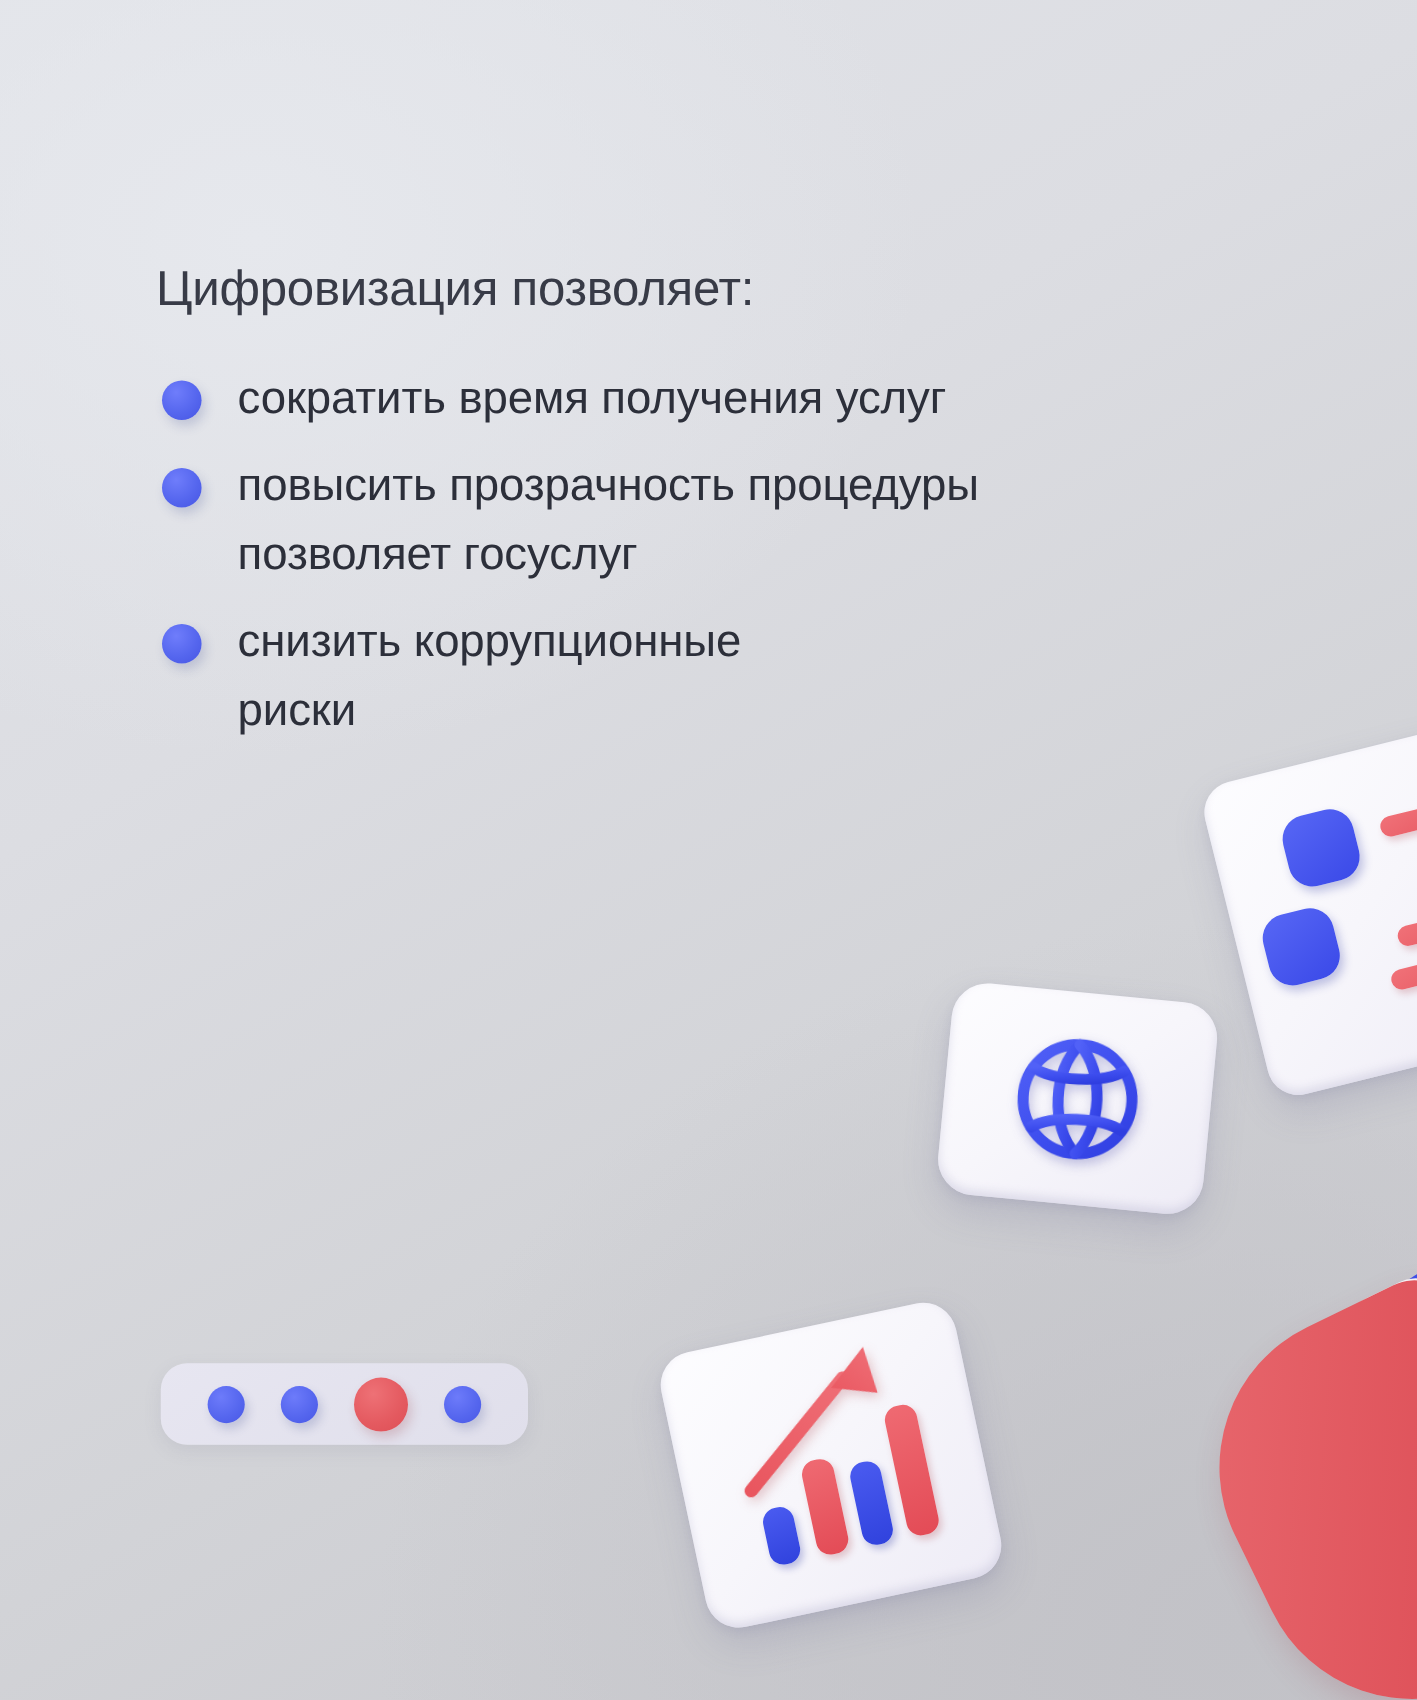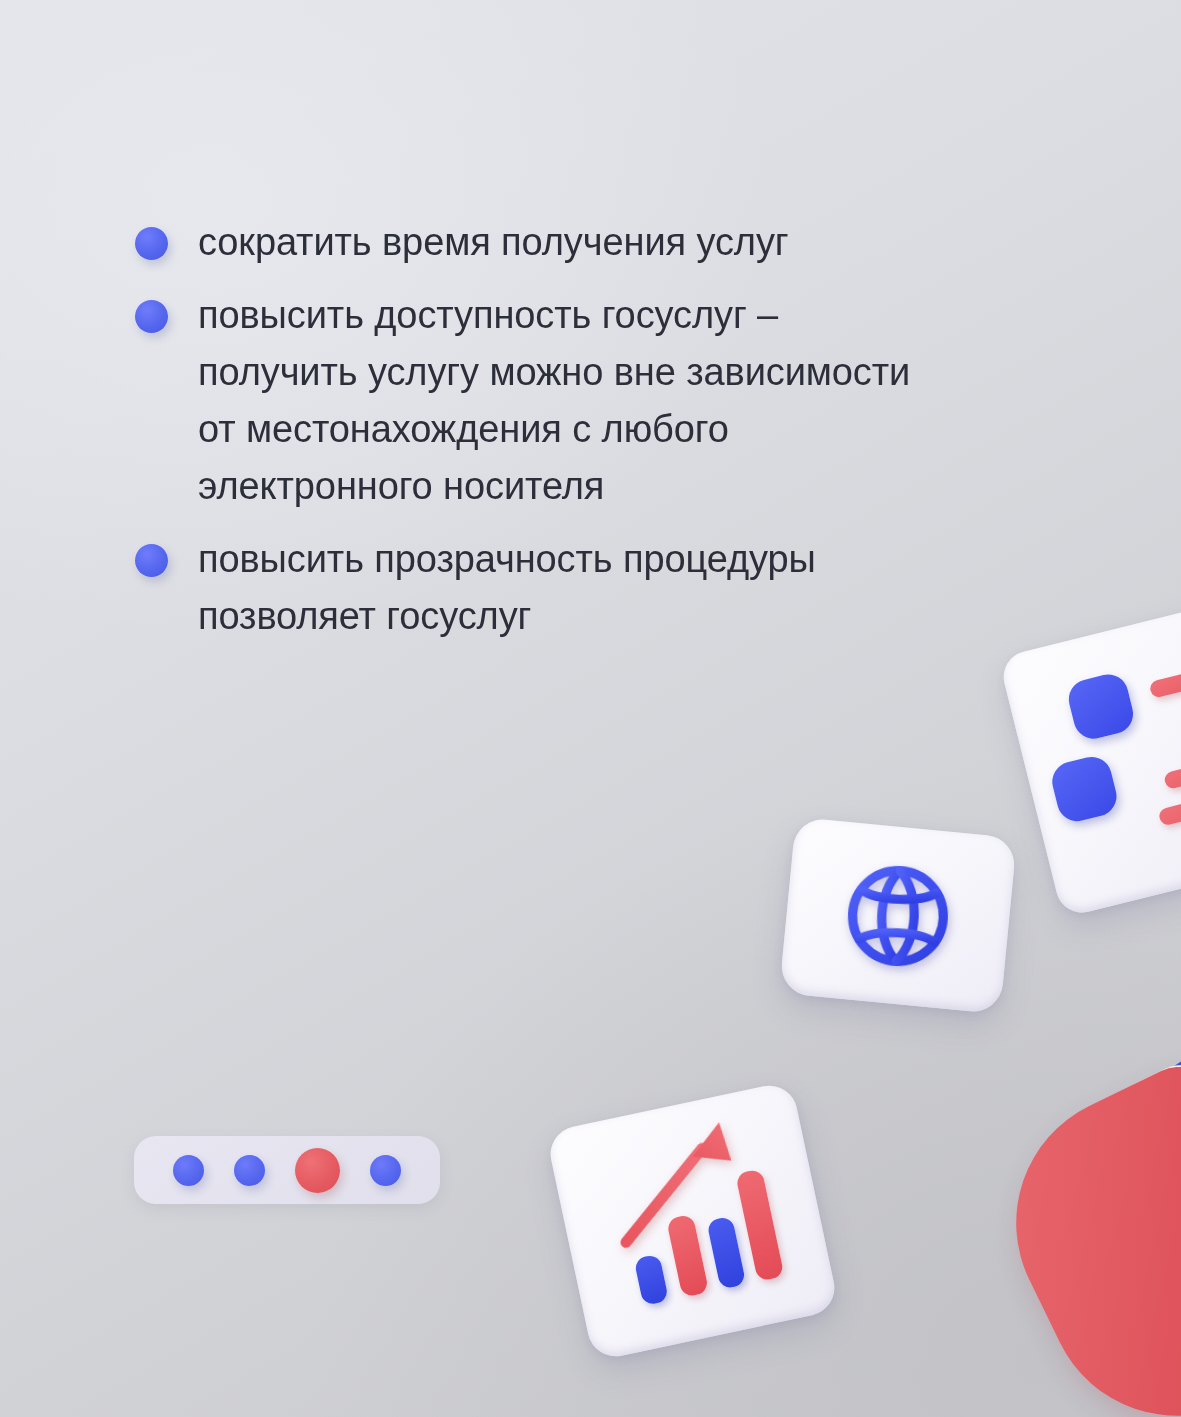--- a/index.html
+++ b/index.html
@@ -231,43 +231,42 @@
     border-radius: 70px 30px 30px 70px;
   }
 </style>
 </head>
 <body>
 
 <div id="slide">
 
   <div class="content">
 
+    <h1 class="headline">Цифровизация позволяет:</h1>
 
     <ul class="bullet-list">
 
       <li class="bullet-item">
         <span class="bullet-dot"></span>
         <span class="bullet-text">сократить время получения услуг</span>
       </li>
 
 
-      <li class="bullet-item">
-        <span class="bullet-dot"></span>
-        <span class="bullet-text">повысить доступность госуслуг –
-получить услугу можно вне зависимости
-от местонахождения с любого
-электронного носителя</span>
-      </li>
 
       <li class="bullet-item">
         <span class="bullet-dot"></span>
         <span class="bullet-text">повысить прозрачность процедуры
 позволяет госуслуг</span>
       </li>
 
+      <li class="bullet-item">
+        <span class="bullet-dot"></span>
+        <span class="bullet-text">снизить коррупционные
+риски</span>
+      </li>
 
     </ul>
   </div>
 
   <div class="pagination">
     <span class="pg-dot small"></span>
     <span class="pg-dot small"></span>
     <span class="pg-dot active"></span>
     <span class="pg-dot small"></span>
   </div>

